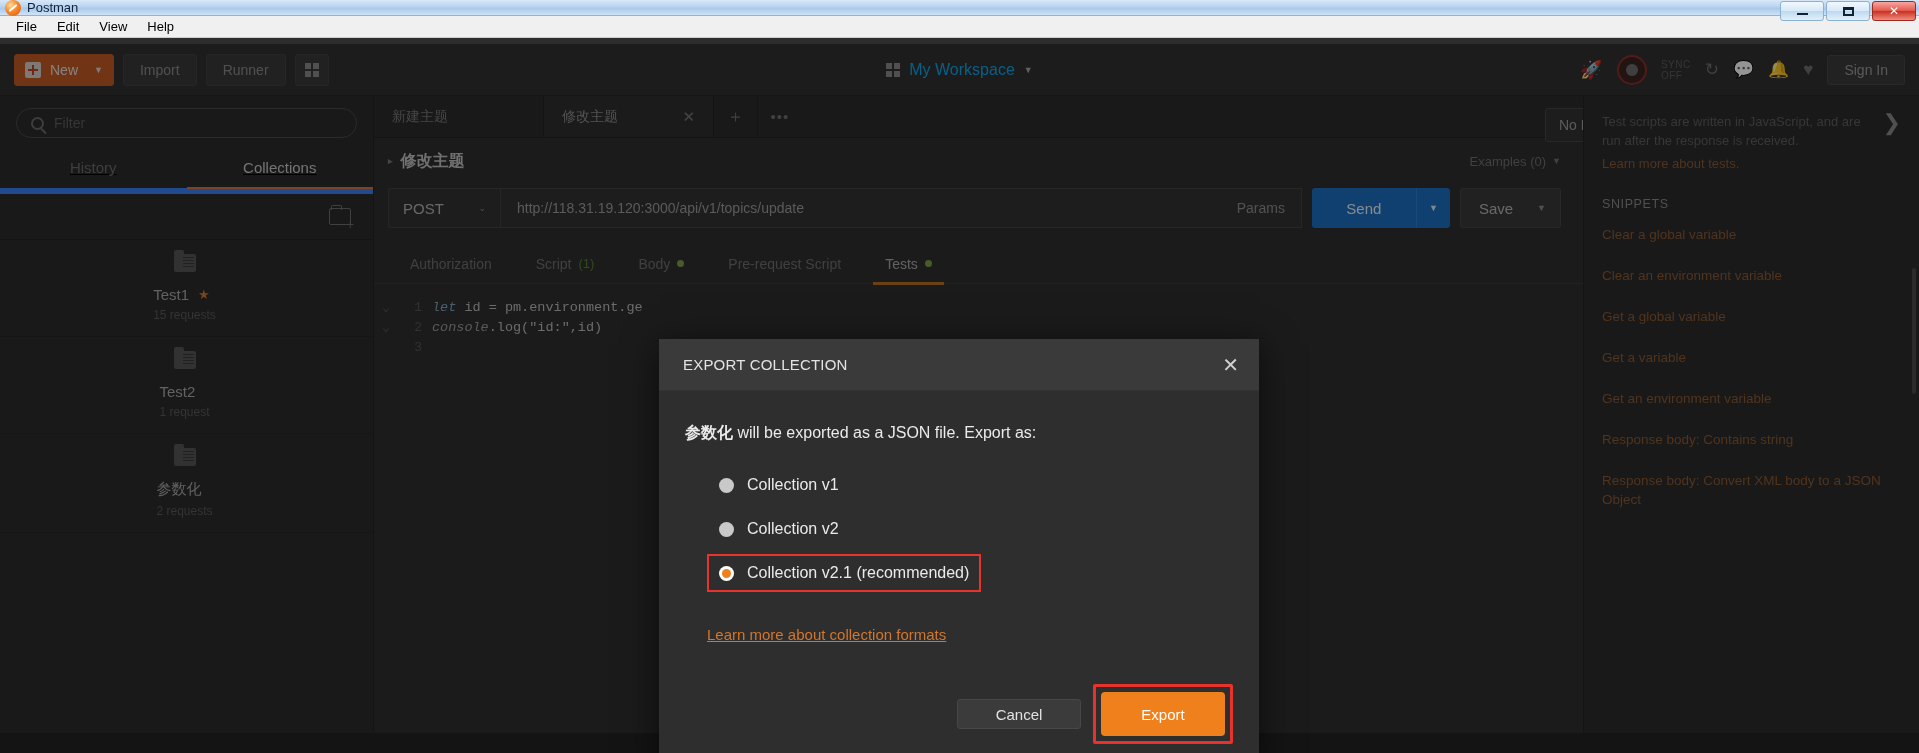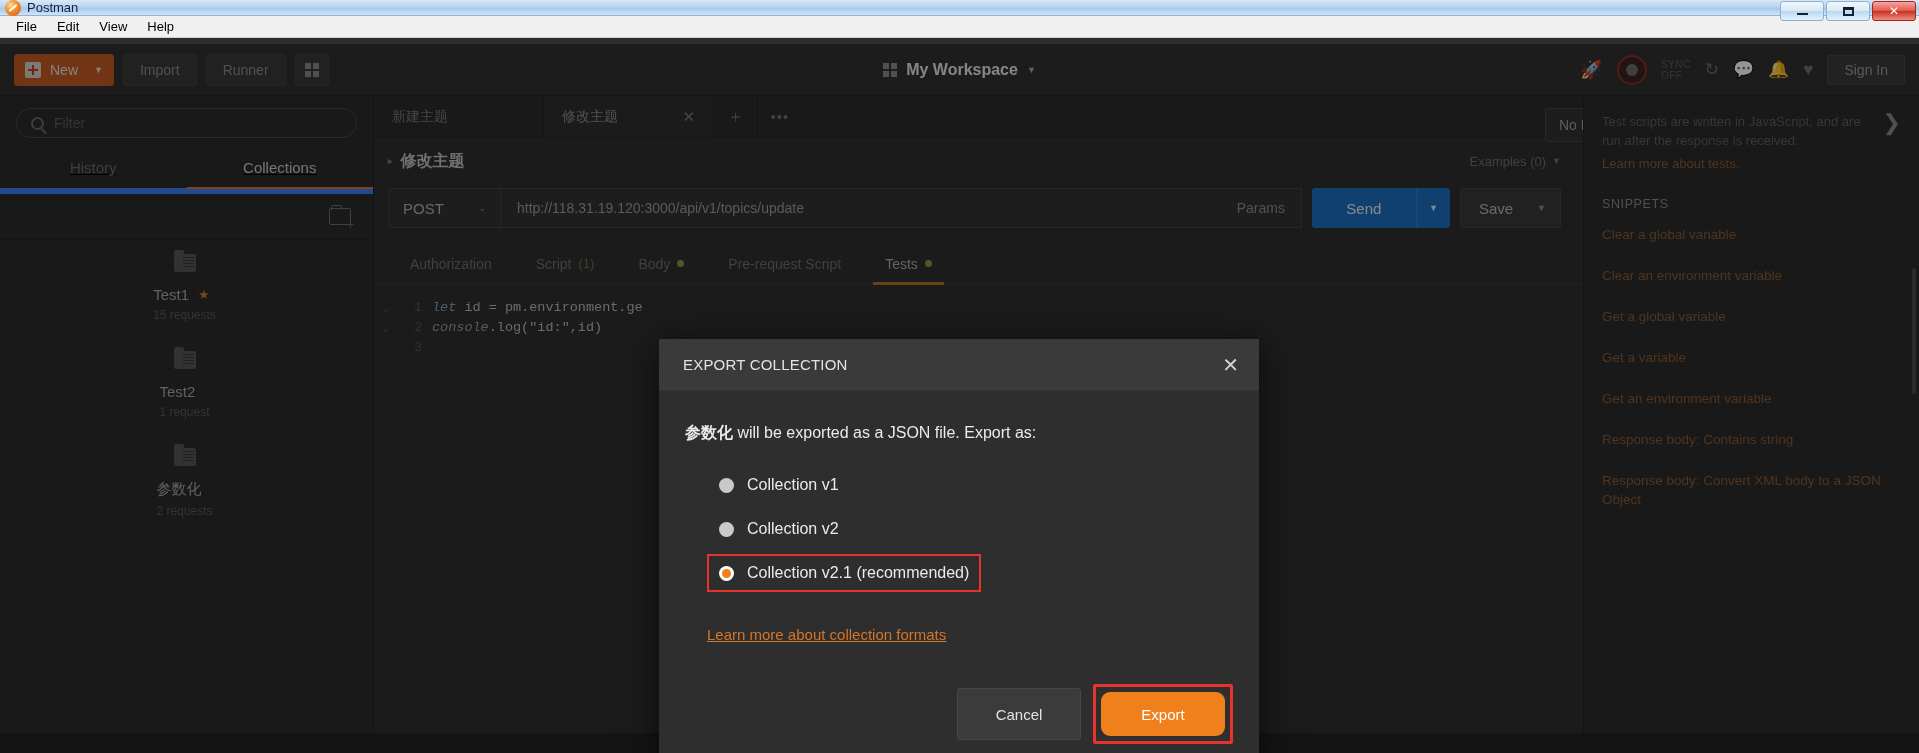--- a/index.html
+++ b/index.html
@@ -80,21 +80,21 @@
   }
   .tb-btn.square { padding: 0 9px; }
   .grid-icon { display:grid; grid-template-columns:6px 6px; grid-template-rows:6px 6px; gap:2px; }
   .grid-icon i { background: #8b8b8b; display:block; width:6px; height:6px; }
 
   .ws-center {
     position: absolute; left: 0; right: 0; top: 0; height: 52px;
     display: flex; align-items: center; justify-content: center; pointer-events: none;
   }
   .ws-inner { display: flex; align-items: center; gap: 9px; pointer-events: auto; }
-  .ws-label { color: #e5e5e5; font-size: 16px; font-weight: bold; }
+  .ws-label { color: #0ea5e9; font-size: 16px; }
   .ws-caret { color: #a5a5a5; font-size: 9px; }
 
   .tb-right { margin-left: auto; display: flex; align-items: center; gap: 14px; }
   .ic { color: #6f6f6f; display: flex; align-items: center; justify-content: center; }
   .rec-circle {
     width: 30px; height: 30px; border-radius: 50%; border: 2px solid #8f2f2a;
     display: flex; align-items: center; justify-content: center; background: #3a2422;
   }
   .rec-circle i { width: 12px; height: 12px; border-radius: 50%; background: #6d6d6d; display:block; }
   .sync-off { font-size: 10px; color: #5c5c5c; line-height: 11px; letter-spacing: .5px; }
@@ -258,26 +258,26 @@
   .rdo { width:15px; height:15px; border-radius:50%; background:#c9c9c9; flex:0 0 auto; }
   .rdo.sel { background:#fff; position:relative; }
   .rdo.sel::after{ content:""; position:absolute; left:3px; top:3px; width:9px; height:9px; border-radius:50%; background:#f0801b;}
   .radio-lbl { color:#eaeaea; font-size:16px; }
   .learnlink {
     display:inline-block; margin: 28px 0 0 22px; color:#d4762a; font-size:15px;
     text-decoration: underline;
   }
   .modal-foot { padding: 30px 26px 28px; display:flex; justify-content:flex-end; align-items:center; gap: 12px;}
   .btn-cancel {
-    width: 124px; height: 52px; background:#3b3b3b; border:1px solid #474747; border-radius:3px;
+    width: 124px; height: 30px; background:#3b3b3b; border:1px solid #474747; border-radius:3px;
     color:#e2e2e2; font-size:15px; display:flex; align-items:center; justify-content:center;
   }
   .export-wrap { border: 3px solid #e8332c; padding: 5px; border-radius: 2px; }
   .btn-export {
-    width: 124px; height: 44px; background:#f0801b; border-radius:9px;
+    width: 124px; height: 44px; background:#f0801b; border-radius:4px;
     color:#fff; font-size:15px; display:flex; align-items:center; justify-content:center;
   }
 
   
   .bottomstrip { position:absolute; left:0; bottom:0; width:1919px; height:20px; background:#232323; }
 </style>
 </head>
 <body>
 
 <div class="titlebar">

